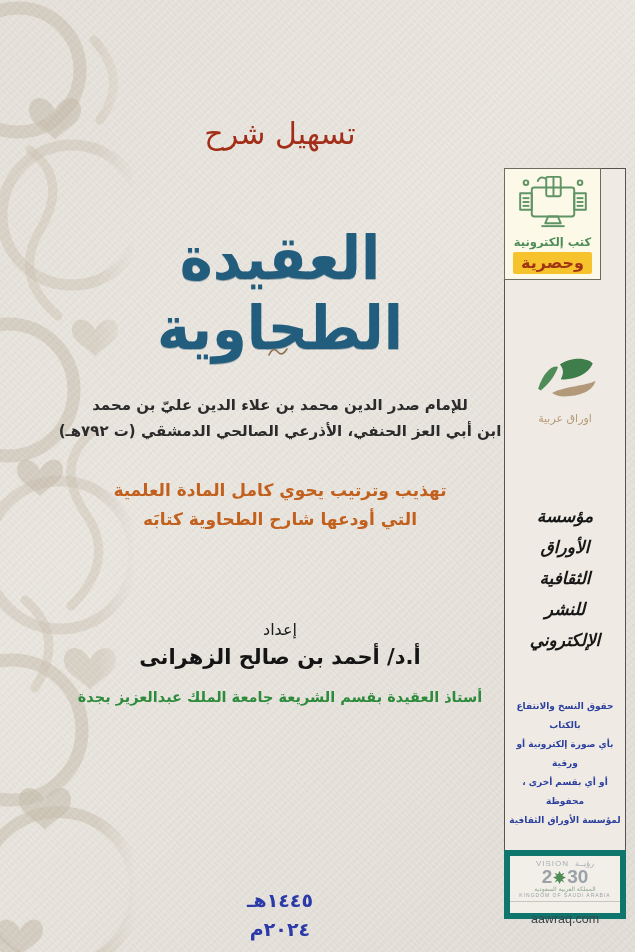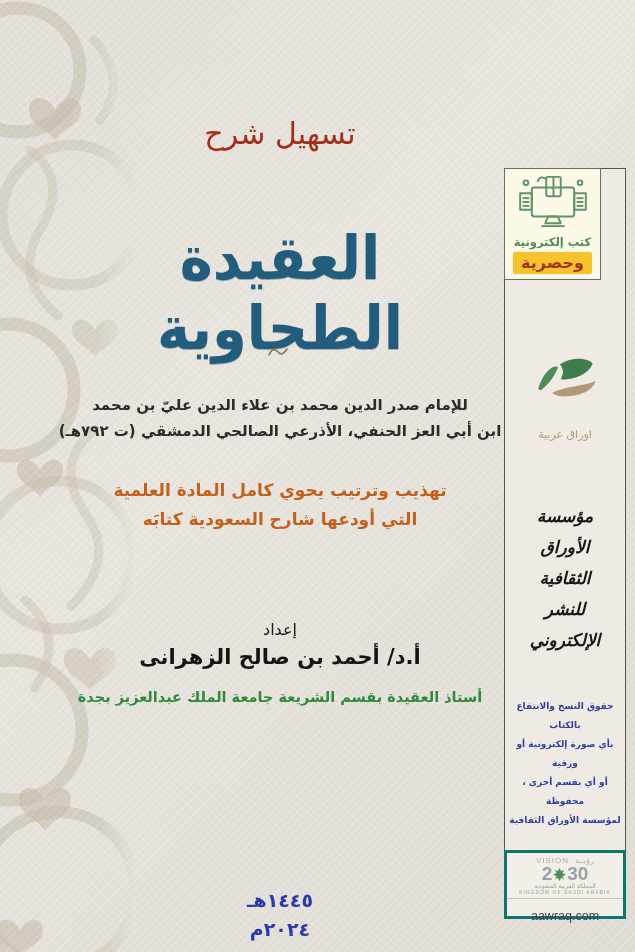--- a/index.html
+++ b/index.html
@@ -55,32 +55,32 @@
   .badge {
     position:absolute; top:-1px; left:-1px; width:97px; height:112px;
     background:#fdf9e8; border:1px solid #6e6c62; text-align:center; padding-top:5px;
   }
   .badge-line1 { font-size:11.5px; font-weight:bold; color:#4e8d57; margin-top:1px; }
   .badge-line2 {
     display:inline-block; margin-top:3px; padding:1px 8px 2px;
     background:#f6c32c; color:#a03515; font-size:16px; font-weight:bold; border-radius:2px;
   }
   .logo-block { position:absolute; top:185px; width:100%; text-align:center; }
-  .logo-caption { font-size:11px; color:#b59b76; margin-top:18px; letter-spacing:1px; }
+  .logo-caption { font-size:11px; color:#b59b76; margin-top:2px; letter-spacing:1px; }
   .foundation {
     position:absolute; top:332px; width:100%; text-align:center;
     font-size:17px; font-weight:bold; color:#171717; line-height:31px;font-style:italic;
   }
   .copyright {
     position:absolute; top:528px; width:100%; text-align:center;
     font-size:9px; font-weight:bold; color:#2b3f9e; line-height:19px;
   }
   .vision-box {
     position:absolute; left:-1px; bottom:-1px; width:122px; height:69px;
-    border:3px solid #0f766e; background:#f2efe9; text-align:center; padding-top:3px;
+    border:6px solid #0f766e; background:#f2efe9; text-align:center; padding-top:3px;
   }
   .vision-top {
     display:flex; justify-content:center; align-items:center; gap:6px;
     font-size:8px; color:#a7adb3; letter-spacing:1px; font-family:"Liberation Sans",sans-serif;
   }
   .vision-top .ar { letter-spacing:0; font-family:"DejaVu Sans",sans-serif; }
   .vision-year {
     display:flex; justify-content:center; align-items:center; gap:1px;
     font-size:19px; font-weight:bold; color:#9aa1a8; line-height:18px;
     font-family:"Liberation Sans",sans-serif;
@@ -134,21 +134,21 @@
       <path d="M2 9 q4 -9 9 -3 q4 5 9 -3" fill="none" stroke="#8d7356" stroke-width="1.6" stroke-linecap="round"></path>
     </svg>
 
     <div class="author-block" dir="rtl">
       <div>للإمام صدر الدين محمد بن علاء الدين عليّ بن محمد</div>
       <div>ابن أبي العز الحنفي، الأذرعي الصالحي الدمشقي (ت ٧٩٢هـ)</div>
     </div>
 
     <div class="subtitle-block" dir="rtl">
       <div>تهذيب وترتيب يحوي كامل المادة العلمية</div>
-      <div>التي أودعها شارح السعودية كتابَه</div>
+      <div>التي أودعها شارح الطحاوية كتابَه</div>
     </div>
 
     <div class="prep-label" dir="rtl">إعداد</div>
 
     <div class="prep-name" dir="rtl">أ.د/ أحمد بن صالح الزهرانى</div>
 
     <div class="prep-title" dir="rtl">أستاذ العقيدة بقسم الشريعة جامعة الملك عبدالعزيز  بجدة</div>
 
     <div class="dates" dir="rtl">
       <div>١٤٤٥هـ</div>

